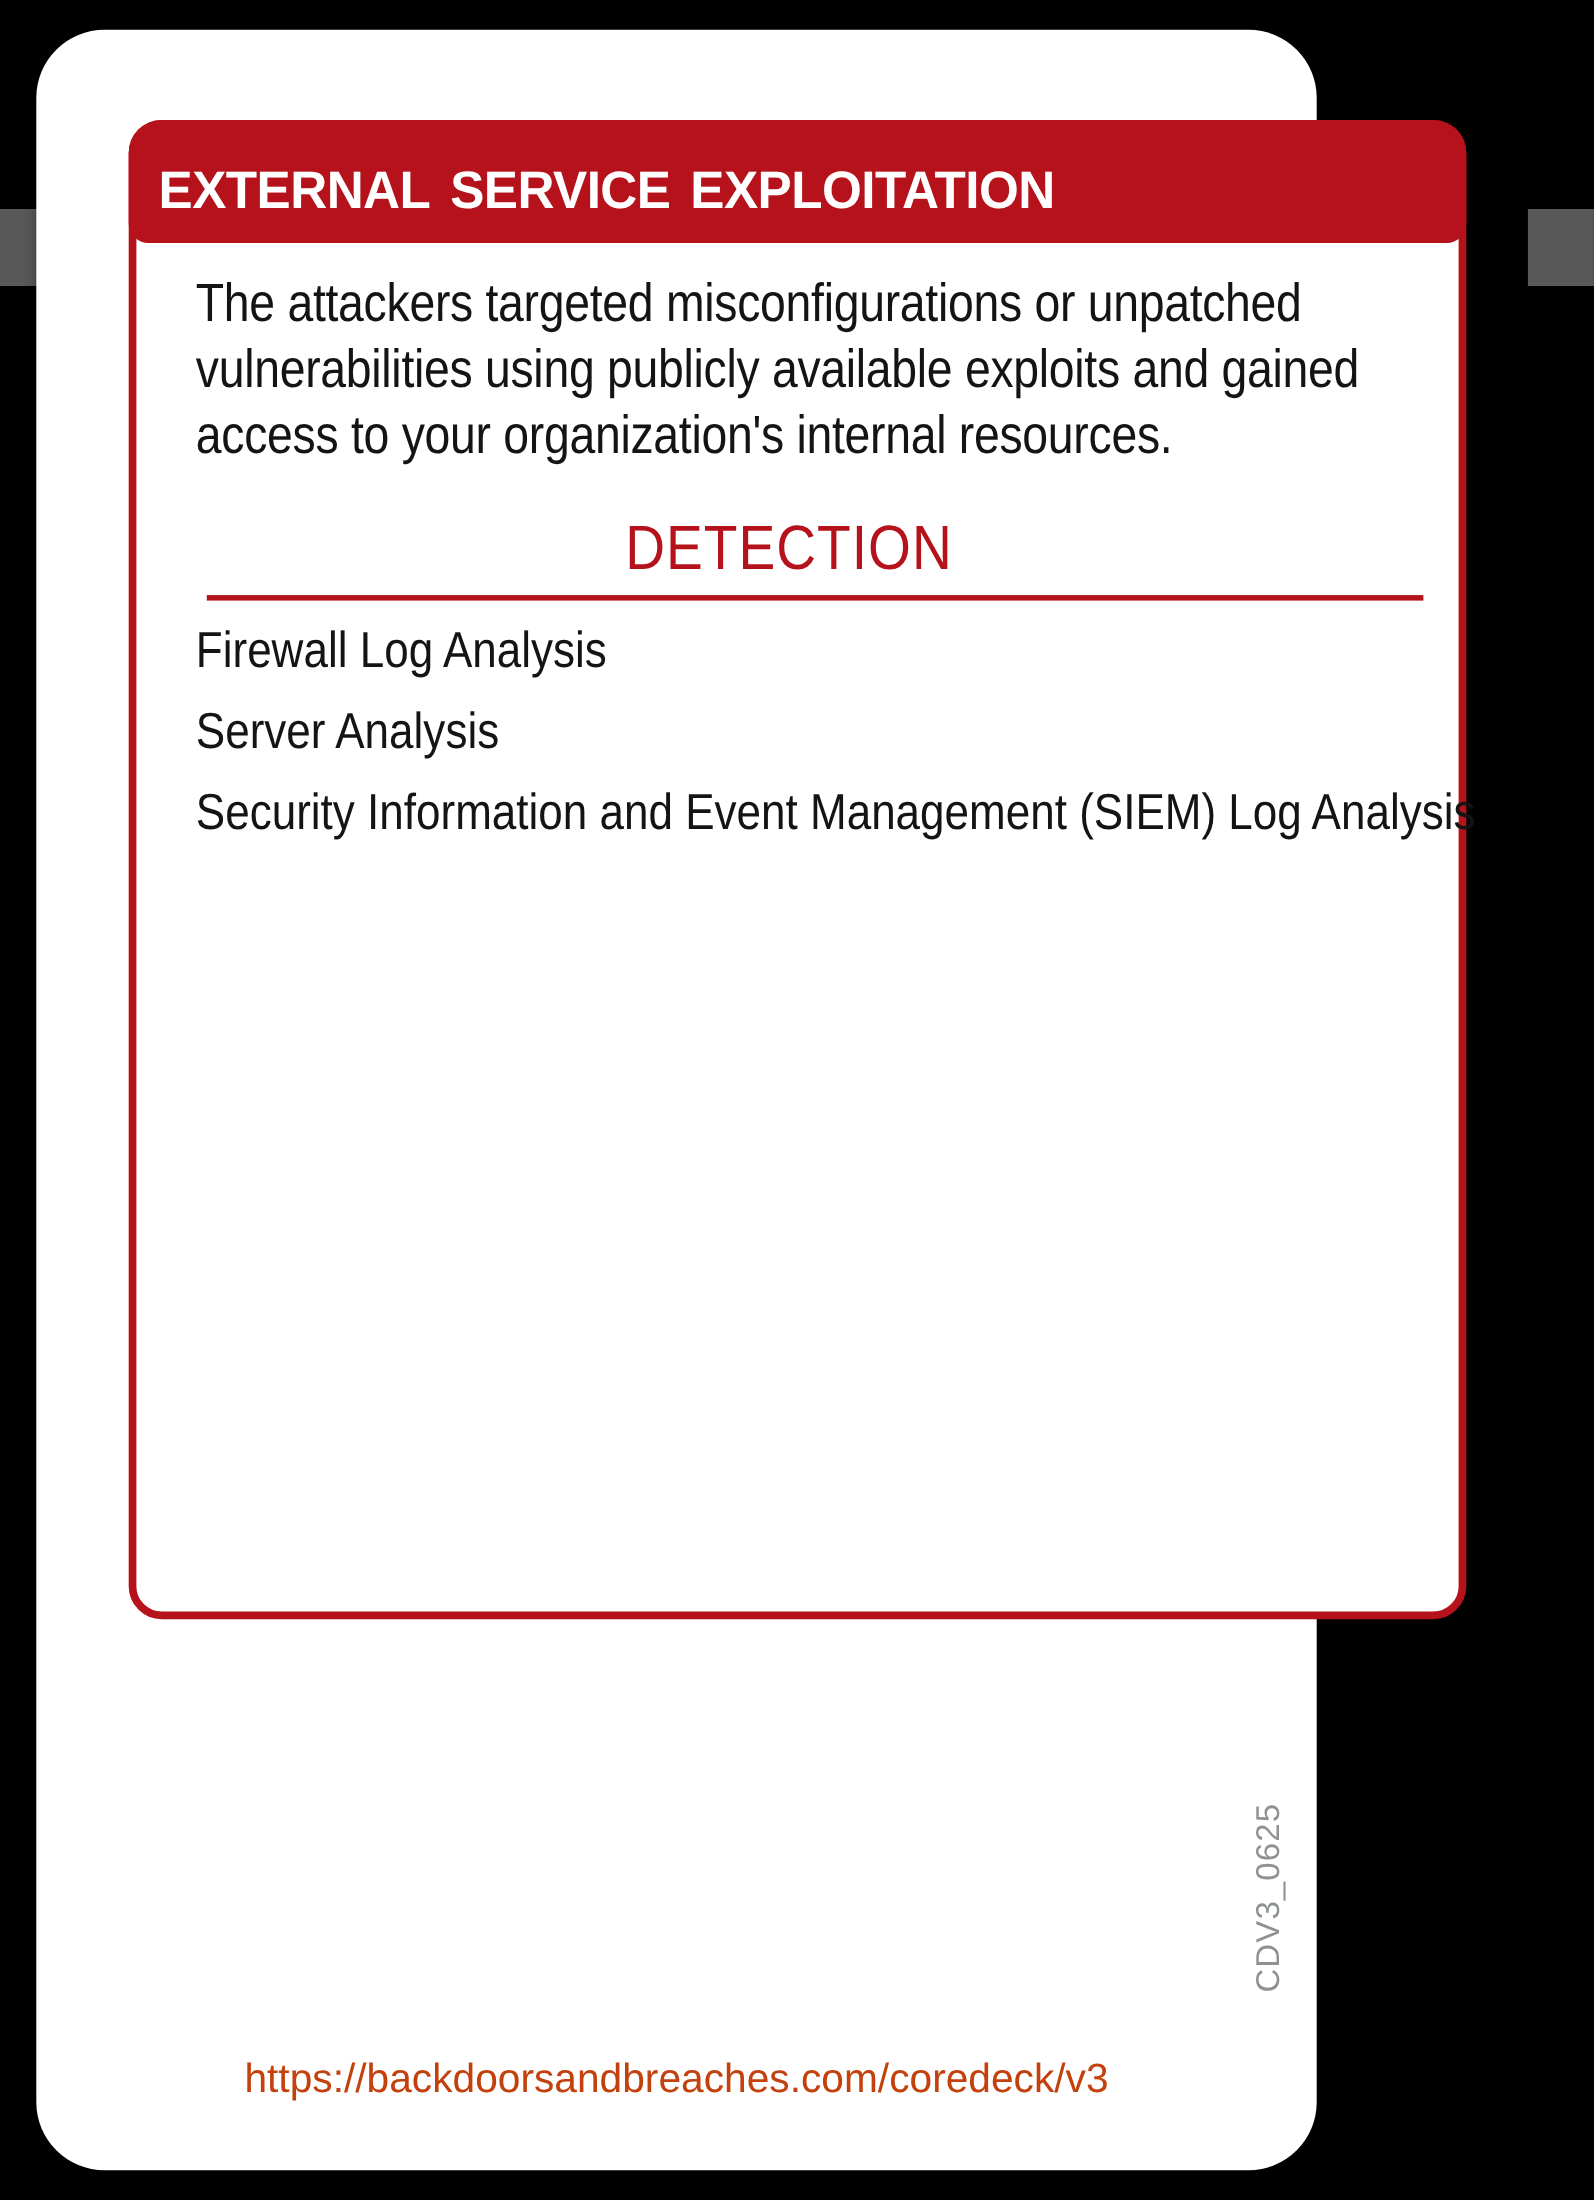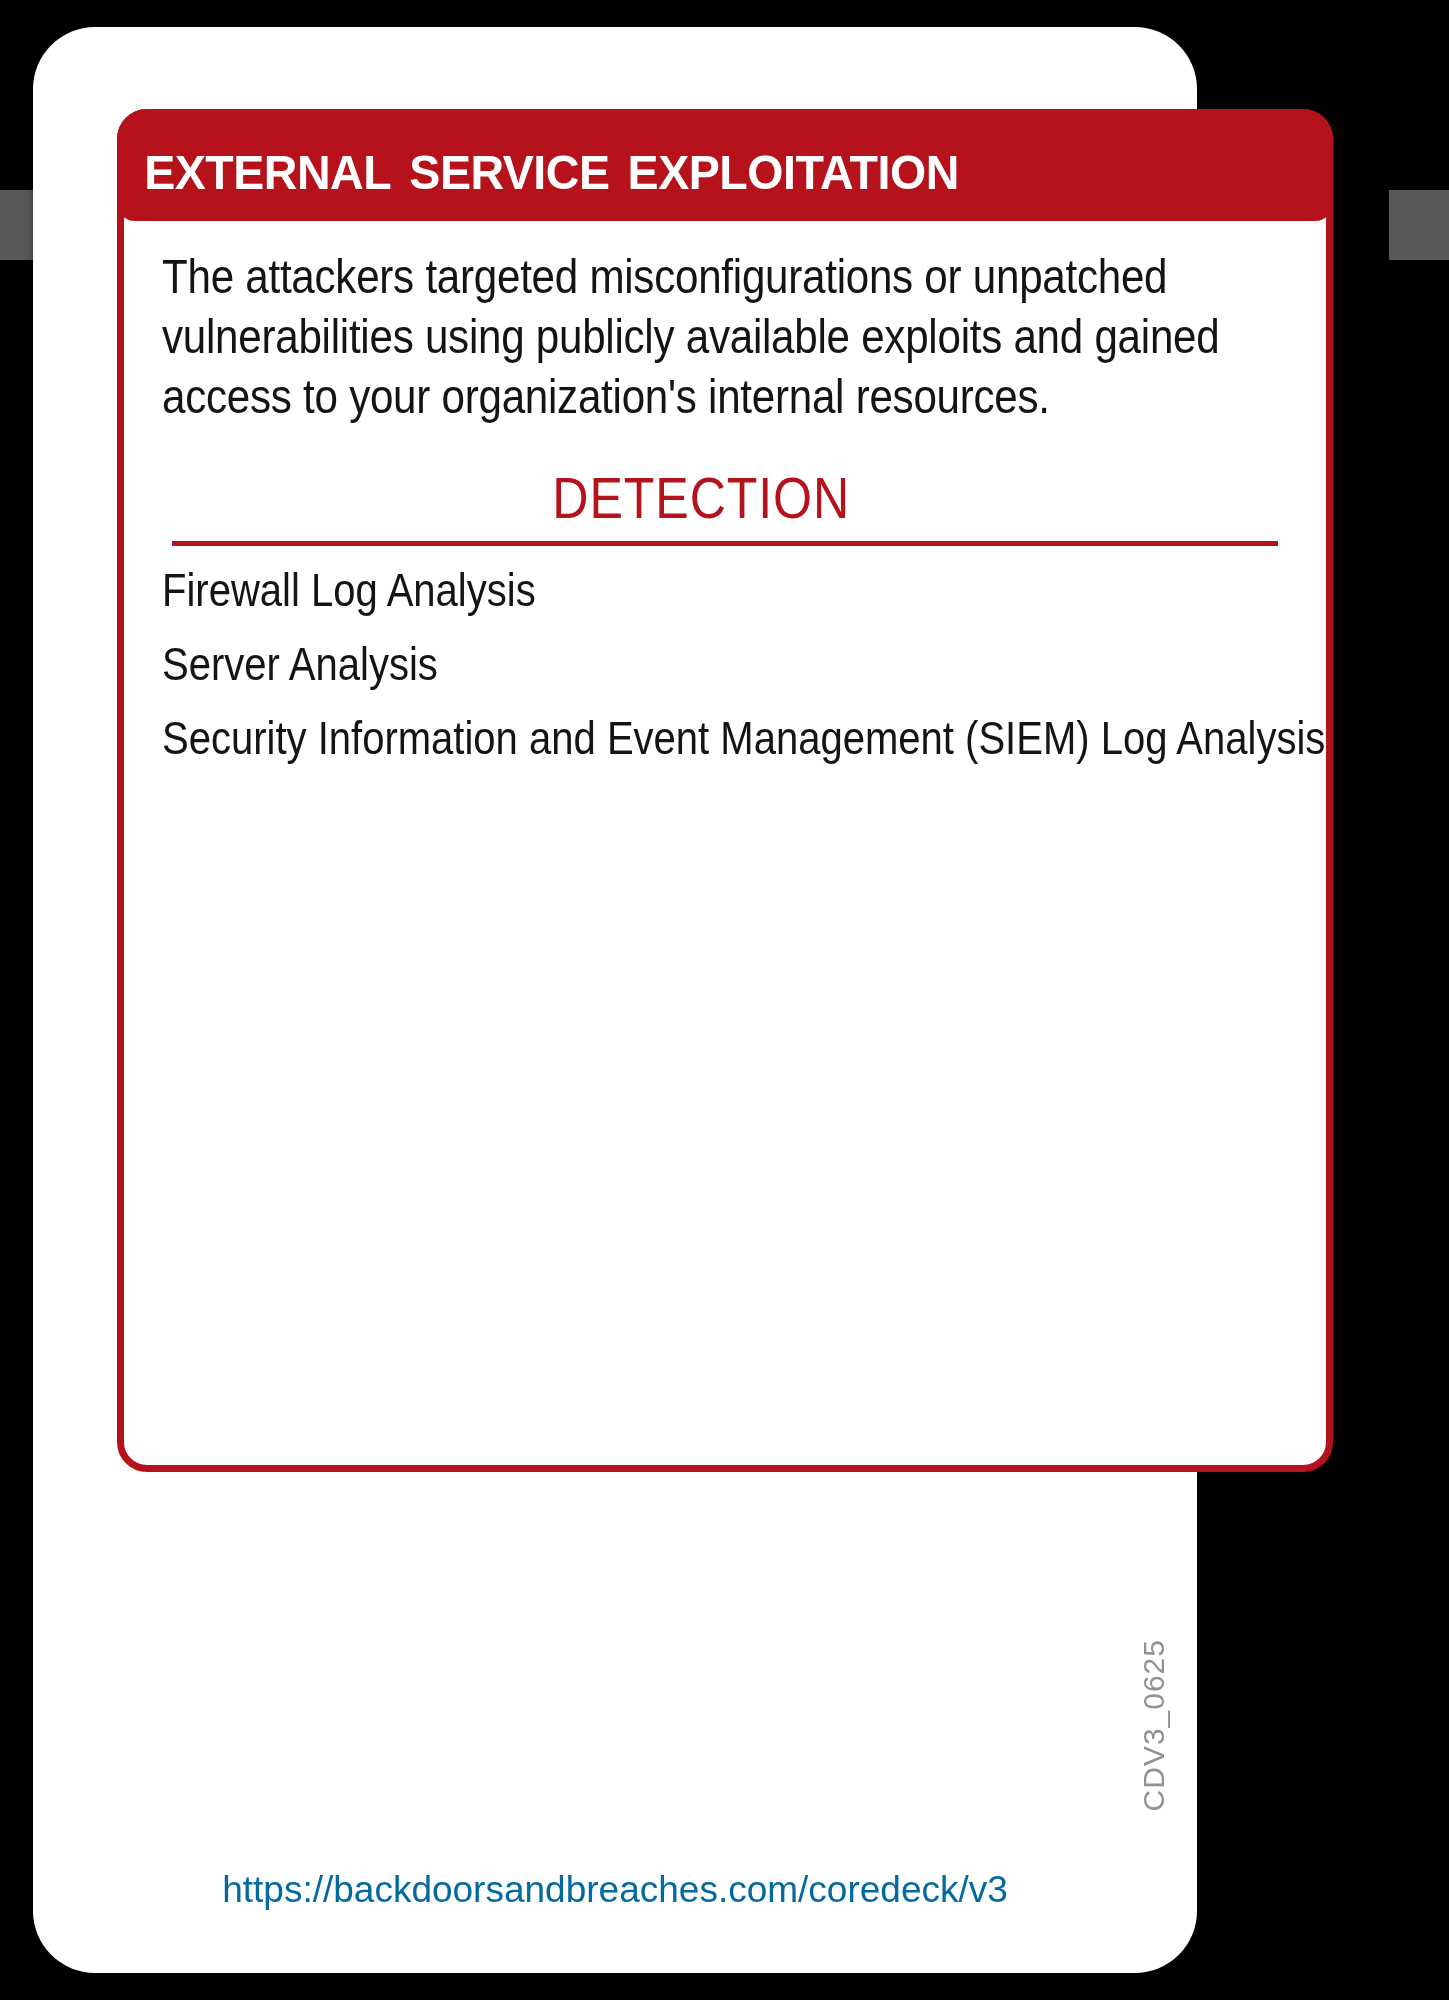--- a/index.html
+++ b/index.html
@@ -86,21 +86,21 @@
     white-space: nowrap;
     transform: scaleX(0.97);
     transform-origin: left center;
   }
   
   #card-title::first-letter { font-size: 69px; }
 
   
   #content {
     position: absolute;
-    left: 0;
+    left: 16px;
     top: 105px;
     width: 1202px;
     height: 1251px;
     box-sizing: border-box;
     padding: 26px 38px 0 38px;
   }
 
   #description {
     font-family: "Liberation Sans Narrow", "Liberation Sans", sans-serif;
     font-size: 49px;
@@ -181,21 +181,21 @@
     white-space: nowrap;
   }
 
   
   #footer-url {
     position: absolute;
     left: 0;
     right: 0;
     bottom: 62px;
     text-align: center;
-    color: #0369a1;
+    color: #c2410c;
     font-family: "Liberation Sans Narrow", "Liberation Sans", sans-serif;
     font-size: 37px;
     letter-spacing: 0px;
     margin-top: 22px;
   }
 </style>
 </head>
 <body>
 
 <div id="backdrop">

